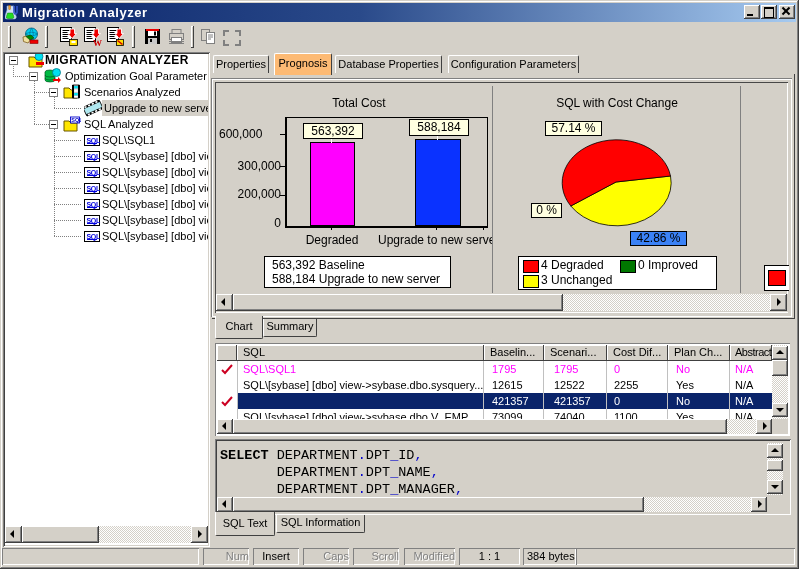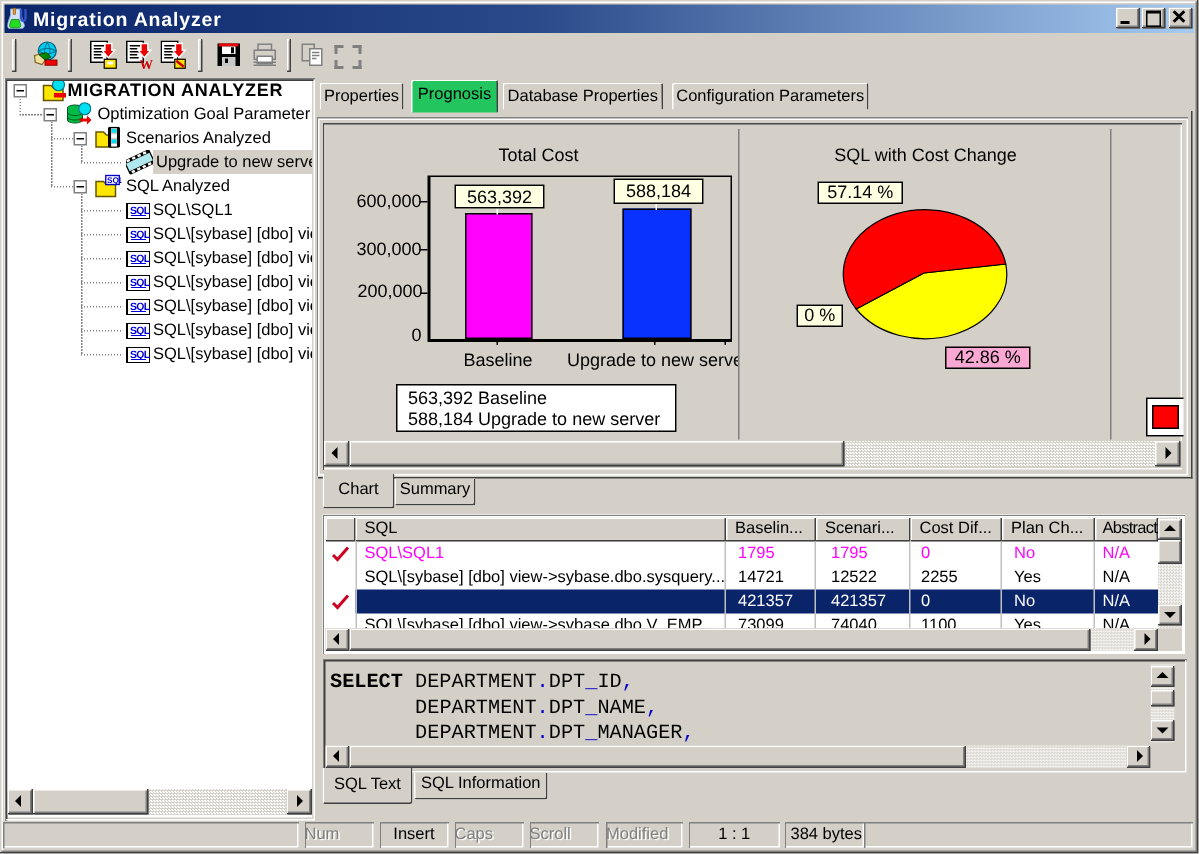--- a/index.html
+++ b/index.html
@@ -19,21 +19,21 @@
 .ebox i{position:absolute;left:1px;top:3px;width:5px;height:1px;background:#000}
 .trow{height:16px;line-height:16px;white-space:nowrap}
 .tab{position:absolute;background:#d4d0c8;border:1px solid #404040;border-bottom:none;border-top-color:#fff;border-left-color:#fff;border-radius:2px 2px 0 0;text-align:center;font-size:11px}
 .btab{position:absolute;background:#d4d0c8;border:1px solid #404040;border-top:none;border-left-color:#fff;border-radius:0 0 2px 2px;text-align:center;font-size:11px}
 .hcell{height:16px;background:#d4d0c8;box-shadow:inset -1px -1px 0 #404040,inset 1px 1px 0 #fff;line-height:15px;padding-left:6px;box-sizing:border-box;white-space:nowrap;overflow:hidden}
 .grow{left:0;width:555px;height:16px;line-height:16px;white-space:nowrap}
 .grow span{position:absolute}
 .code{white-space:pre;line-height:17px}
 .code b{font-weight:bold}
 .code i{font-style:normal;color:#0000cc}
-.gtxt{color:#808080;text-shadow:1px 1px 0 #fff;text-align:left;line-height:17px}
+.gtxt{color:#808080;text-shadow:1px 1px 0 #fff;text-align:right;line-height:17px}
 .ktxt{text-align:center;line-height:17px}
 </style></head>
 <body>
 <div id="w">
 
 <div class="abs" id="titlebar" style="left:3px;top:3px;width:793px;height:19px;background:linear-gradient(90deg,#0a246a 0%,#2a4a8a 45%,#a6caf0 100%);"></div>
 <div class="abs" id="appicon" style="left:5px;top:4px;width:16px;height:16px">
 <svg width="16" height="16" viewBox="0 0 16 16">
   <path d="M8 2 l3 0 0 4 2 6 a2 2 0 0 1 -2 3 l-7 0 a2 2 0 0 1 -2 -3 l2 -6 0 -4 z" fill="#cfe0f8" stroke="#88aacc" stroke-width="0.6" transform="translate(-2 0)"></path>
   <path d="M2.6 9 l5 0 1.2 3.5 a1.5 1.5 0 0 1 -1.5 2 l-4.5 0 a1.5 1.5 0 0 1 -1.4 -2 z" fill="#22dd22" stroke="#117711" stroke-width="0.5"></path>
@@ -248,68 +248,76 @@
         </div>
     <div class="abs dith" style="left:17px;top:0;width:169px;height:17px"></div>
     <div class="abs out2 btn" style="left:17px;top:0;width:77px;height:17px"></div>
     <div class="abs out2 btn" style="left:186px;top:0;width:17px;height:17px">
           <div class="tri" style="left:7px;top:4px;border:4px solid transparent;border-left-color:#000;border-right-width:0"></div>
         </div>
   </div>
 </div>
 
 <div class="tab" style="left:213px;top:55px;width:54px;height:17px;line-height:17px">Properties</div>
-<div class="tab" style="left:274px;top:53px;width:56px;height:21px;line-height:19px;background:#22c55e;z-index:3">Prognosis</div>
+<div class="tab" style="left:274px;top:53px;width:56px;height:21px;line-height:19px;background:#fdba74;z-index:3">Prognosis</div>
 <div class="tab" style="left:335px;top:55px;width:105px;height:17px;line-height:17px">Database Properties</div>
 <div class="tab" style="left:448px;top:55px;width:129px;height:17px;line-height:17px">Configuration Parameters</div>
 
 <div class="abs" style="left:212px;top:74px;width:582px;height:244px;background:#d4d0c8;border-right:1px solid #404040;border-bottom:1px solid #404040"></div>
 <div class="abs" style="left:211px;top:78px;width:581px;height:239px;box-shadow:inset 1px 1px 0 #808080,inset -1px -1px 0 #fff,inset 2px 2px 0 #fff,inset -2px -2px 0 #d4d0c8"></div>
 <div class="abs" style="left:215px;top:82px;width:573px;height:231px;box-shadow:inset 1px 1px 0 #484848,inset -1px -1px 0 #fff"></div>
 <div class="abs" id="charts" style="left:216px;top:79px;width:571px;height:234px">
 
   <div class="abs" style="left:276px;top:7px;width:1px;height:207px;background:#808080"></div>
   <div class="abs" style="left:524px;top:7px;width:1px;height:207px;background:#808080"></div>
 
   <div class="abs" style="left:1px;top:1px;width:275px;height:214px;overflow:hidden">
     <div class="abs" style="left:90px;top:16px;width:104px;text-align:center">Total Cost</div>
     <div class="abs" style="left:68px;top:37px;width:200px;height:108px;border:1px solid #000;border-left-width:2px;border-bottom-width:2px"></div>
-    <div class="abs" style="left:2px;top:47px;width:62px;text-align:right">600,000</div>
+    <div class="abs" style="left:2px;top:47px;width:62px;">600,000</div>
     <div class="abs" style="left:2px;top:79px;width:62px;text-align:right">300,000</div>
-    <div class="abs" style="left:12px;top:107px;width:62px;text-align:center">200,000</div>
+    <div class="abs" style="left:2px;top:107px;width:62px;text-align:right">200,000</div>
     <div class="abs" style="left:2px;top:136px;width:62px;text-align:right">0</div>
     <div class="abs" style="left:63px;top:54px;width:5px;height:1px;background:#000"></div>
     <div class="abs" style="left:63px;top:86px;width:5px;height:1px;background:#000"></div>
     <div class="abs" style="left:63px;top:115px;width:5px;height:1px;background:#000"></div>
     <div class="abs" style="left:114px;top:146px;width:1px;height:4px;background:#000"></div>
     <div class="abs" style="left:219px;top:146px;width:1px;height:4px;background:#000"></div>
     <div class="abs" style="left:266px;top:146px;width:1px;height:4px;background:#000"></div>
     <div class="abs" style="left:93px;top:62px;width:43px;height:82px;background:#ff00ff;border:1px solid #000"></div>
         <div class="abs" style="left:114px;top:59px;width:1px;height:4px;background:#fff"></div>
     <div class="abs" style="left:198px;top:59px;width:44px;height:85px;background:#0a32ff;border:1px solid #000"></div>
         <div class="abs" style="left:220px;top:55px;width:1px;height:5px;background:#fff"></div>
     <div class="abs" style="left:86px;top:43px;width:58px;height:14px;background:#ffffe1;border:1px solid #000;text-align:center;line-height:14px">563,392</div>
     <div class="abs" style="left:192px;top:39px;width:58px;height:15px;background:#ffffe1;border:1px solid #000;text-align:center;line-height:15px">588,184</div>
-    <div class="abs" style="left:75px;top:153px;width:80px;text-align:center">Baseline</div>
+    <div class="abs" style="left:75px;top:153px;width:80px;text-align:center">Degraded</div>
     <div class="abs" style="left:161px;top:153px;width:150px;white-space:nowrap">Upgrade to new server</div>
     <div class="abs" style="left:47px;top:176px;width:185px;height:30px;background:#fff;border:1px solid #000">
       <div class="abs" style="left:7px;top:1px;white-space:nowrap">563,392 Baseline</div>
       <div class="abs" style="left:7px;top:15px;white-space:nowrap">588,184 Upgrade to new server</div>
     </div>
   </div>
 
   <div class="abs" style="left:277px;top:1px;width:247px;height:214px;overflow:hidden">
     <div class="abs" style="left:38px;top:16px;width:172px;text-align:center">SQL with Cost Change</div>
     <svg class="abs" style="left:66px;top:57px" width="114" height="90" viewBox="0 0 114 90">
       <path d="M57 45 L111.5 39 A 54.5 43 0 0 1 11.8 69 Z" fill="#ffff00" stroke="#000" stroke-width="0.8"></path>
       <path d="M57 45 L11.8 69 A 54.5 43 0 1 1 111.5 39 Z" fill="#ff0000" stroke="#000" stroke-width="0.8"></path>
     </svg>
     <div class="abs" style="left:52px;top:41px;width:55px;height:13px;background:#ffffe1;border:1px solid #000;text-align:center;line-height:13px">57.14 %</div>
     <div class="abs" style="left:38px;top:123px;width:29px;height:13px;background:#ffffe1;border:1px solid #000;text-align:center;line-height:13px">0 %</div>
-    <div class="abs" style="left:137px;top:151px;width:55px;height:13px;background:#f9a8d4;border:1px solid #000;text-align:center;line-height:13px">42.86 %</div>
+    <div class="abs" style="left:137px;top:151px;width:55px;height:13px;background:#3b82f6;border:1px solid #000;text-align:center;line-height:13px">42.86 %</div>
+    <div class="abs" style="left:25px;top:176px;width:197px;height:32px;background:#fff;border:1px solid #000">
+      <div class="abs" style="left:4px;top:3px;width:14px;height:11px;background:#ff0000;border:1px solid #000"></div>
+      <div class="abs" style="left:22px;top:1px">4 Degraded</div>
+      <div class="abs" style="left:101px;top:3px;width:14px;height:11px;background:#007700;border:1px solid #000"></div>
+      <div class="abs" style="left:119px;top:1px">0 Improved</div>
+      <div class="abs" style="left:4px;top:18px;width:14px;height:11px;background:#ffff00;border:1px solid #000"></div>
+      <div class="abs" style="left:22px;top:16px">3 Unchanged</div>
+    </div>
   </div>
 
   <div class="abs" style="left:525px;top:1px;width:48px;height:214px;overflow:hidden">
     <div class="abs" style="left:23px;top:185px;width:40px;height:24px;background:#fff;border:1px solid #000"></div>
     <div class="abs" style="left:27px;top:190px;width:16px;height:14px;background:#ff0000;border:1px solid #000"></div>
   </div>
 
   <div class="abs" style="left:0px;top:215px;width:572px;height:18px;background:#d4d0c8">
     <div class="abs dith" style="left:0px;top:0;width:571px;height:17px"></div>
     <div class="abs out2 btn" style="left:0px;top:0;width:17px;height:17px">
@@ -355,21 +363,21 @@
     <div class="abs grow" style="top:16px;color:#ff00ff">
       <span style="left:26px">SQL\SQL1</span>
           <span style="left:275px">1795</span>
           <span style="left:337px">1795</span>
           <span style="left:397px">0</span>
           <span style="left:459px">No</span>
           <span style="left:518px">N/A</span>
     </div>
     <div class="abs grow" style="top:32px">
       <span style="left:26px">SQL\[sybase] [dbo] view-&gt;sybase.dbo.sysquery...</span>
-          <span style="left:275px">14721</span>
+          <span style="left:275px">12615</span>
           <span style="left:337px">12522</span>
           <span style="left:397px">2255</span>
           <span style="left:459px">Yes</span>
           <span style="left:518px">N/A</span>
     </div>
     <div class="abs grow" style="top:48px;color:#fff">
           <span style="left:275px">421357</span>
           <span style="left:337px">421357</span>
           <span style="left:397px">0</span>
           <span style="left:459px">No</span>

